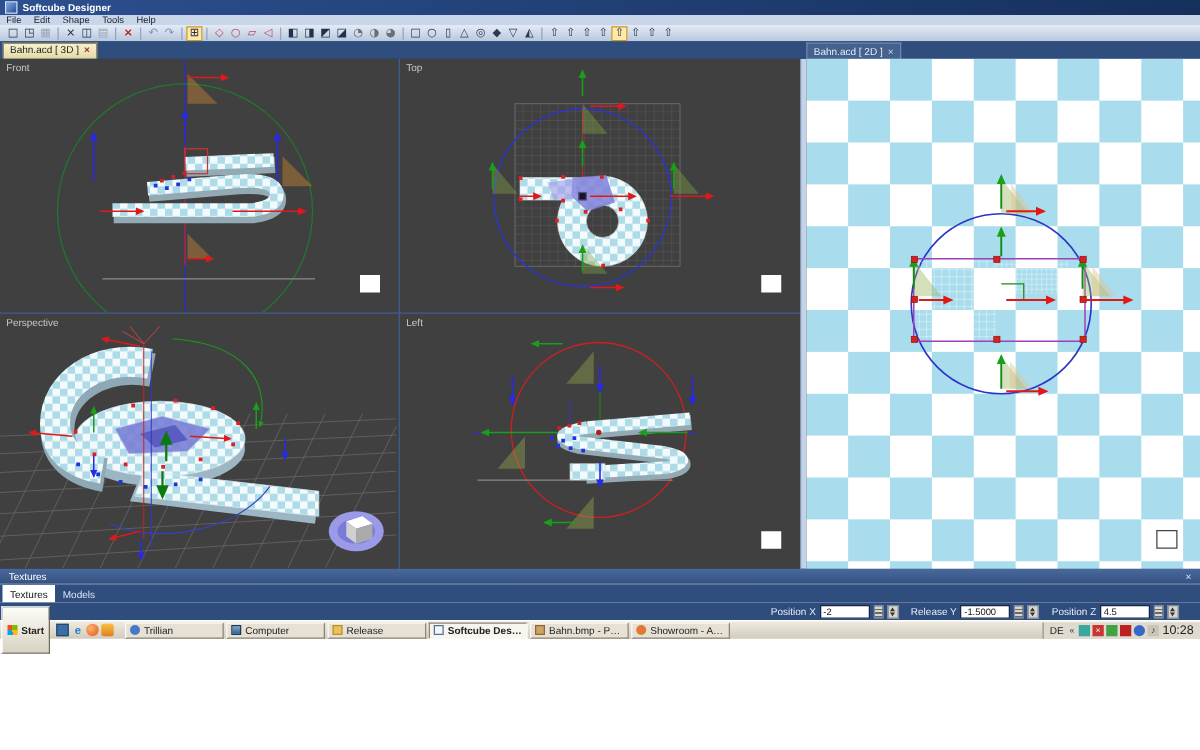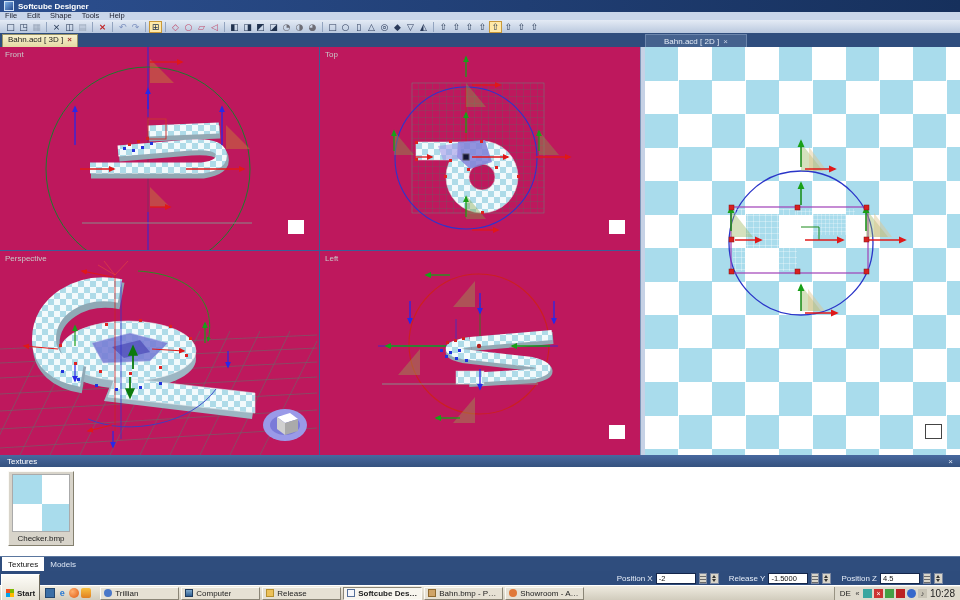--- a/index.html
+++ b/index.html
@@ -19,26 +19,26 @@
   .tbi.del{color:#c02020;font-weight:bold}
   .tbi.pink{color:#c04868}
   .tbi.lens{color:#6d6d76}
   .tbi.geo{color:#2a3a5a}
   .tbi.act{background:#ffe9a8;border:1px solid #c89838;box-sizing:border-box;line-height:10px}
   .tbi.sep{width:1px;height:10px;background:#92a4bf;margin:0 3px}
   
   .tabstrip{height:14px;background:#2f4d7d;position:relative;display:flex;align-items:flex-end;flex:none}
   .tab3d{margin-left:2px;height:13px;display:flex;gap:4px;padding:0 5px;background:linear-gradient(#f8f1cf,#e4d9a4);border:1px solid #9a9468;border-bottom:none;font-size:8px;color:#222;box-sizing:border-box}
   .tabx{color:#a03030;font-weight:bold;font-size:8px}
-  .tab2d{position:absolute;left:645px;bottom:0;height:13px;display:flex;align-items:center;gap:4px;padding:0 18px;background:#45628e;border:1px solid #6c86ad;border-bottom:none;font-size:8px;color:#e4ebf6;box-sizing:border-box}
+  .tab2d{position:absolute;left:645px;bottom:0;height:13px;display:flex;align-items:center;gap:4px;padding:0 5px;background:#45628e;border:1px solid #6c86ad;border-bottom:none;font-size:8px;color:#e4ebf6;box-sizing:border-box}
   .tabx2{color:#c8d2e4;font-size:8px}
   
   .main{height:408px;display:flex;flex:none;background:#000}
   .vpgrid{width:640px;display:grid;grid-template-columns:319px 320px;grid-template-rows:203px 204px;gap:1px;background:#3c5c96;flex:none}
-  .vp{position:relative;background:#be185d;overflow:hidden}
+  .vp{position:relative;background:#404040;overflow:hidden}
   .vp svg{display:block}
   .vplabel{position:absolute;top:3px;left:5px;font-size:8px;color:#c9c9c9}
   .vpbtn{position:absolute;right:15px;bottom:16px;width:16px;height:14px;background:#fff}
   .splitter{width:5px;background:#c6d2e6;border-left:1px solid #7f97b8;box-sizing:border-box;flex:none}
   .pane2d{position:relative;width:315px;flex:none;background:conic-gradient(#ffffff 90deg,#a9dcec 90deg 180deg,#ffffff 180deg 270deg,#a9dcec 270deg) 0 0/67px 67px}
   .pane2d svg{position:absolute;left:0;top:0}
   .vpbtn2{position:absolute;right:18px;bottom:16px;width:17px;height:15px;background:#fff;border:1px solid #444;box-sizing:border-box}
   
   .texhead{height:12px;background:linear-gradient(#48699f,#35527f);color:#fff;font-size:8px;display:flex;align-items:center;justify-content:space-between;padding:0 7px;flex:none}
   .texx{color:#dfe6f2;font-size:8px}
@@ -456,27 +456,20 @@
         </g>
       </svg>
       <div class="vpbtn2"></div>
     </div>
   </div>
 
   <div class="texhead">
     <span>Textures</span>
     <span class="texx">×</span>
   </div>
-  <div class="texbody">
-
-  <div class="texcard">
-      <div class="texthumb"></div>
-      <div class="texname">Checker.bmp</div>
-    </div>
-    </div>
 
   <div class="ptabs">
 
   <span class="ptab on">Textures</span>
       <span class="ptab">Models</span>
     </div>
 
   <div class="statusbar">
 
   <span class="sfield">

